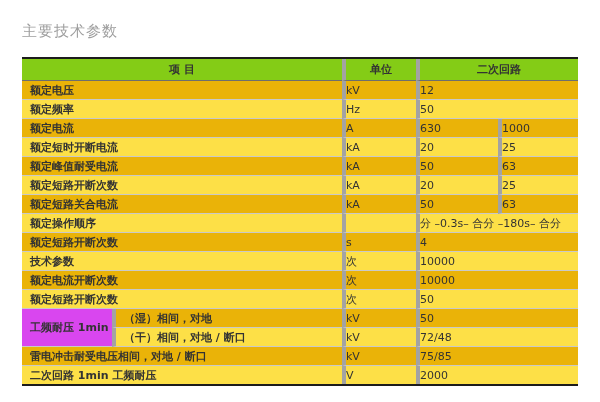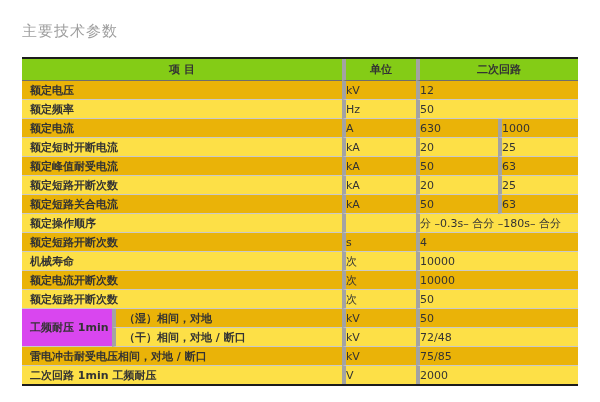--- a/index.html
+++ b/index.html
@@ -132,21 +132,21 @@
         <td class="item" colspan="2">额定操作顺序</td>
         <td class="unit gap"></td>
         <td class="val gap" colspan="2">分 –0.3s– 合分 –180s– 合分</td>
       </tr>
       <tr>
         <td class="item" colspan="2">额定短路开断次数</td>
         <td class="unit gap">s</td>
         <td class="val gap" colspan="2">4</td>
       </tr>
       <tr class="alt">
-        <td class="item" colspan="2">机械寿命</td>
+        <td class="item" colspan="2">技术参数</td>
         <td class="unit gap">次</td>
         <td class="val gap" colspan="2">10000</td>
       </tr>
       <tr>
         <td class="item" colspan="2">额定电流开断次数</td>
         <td class="unit gap">次</td>
         <td class="val gap" colspan="2">10000</td>
       </tr>
       <tr class="alt">
         <td class="item" colspan="2">额定短路开断次数</td>

